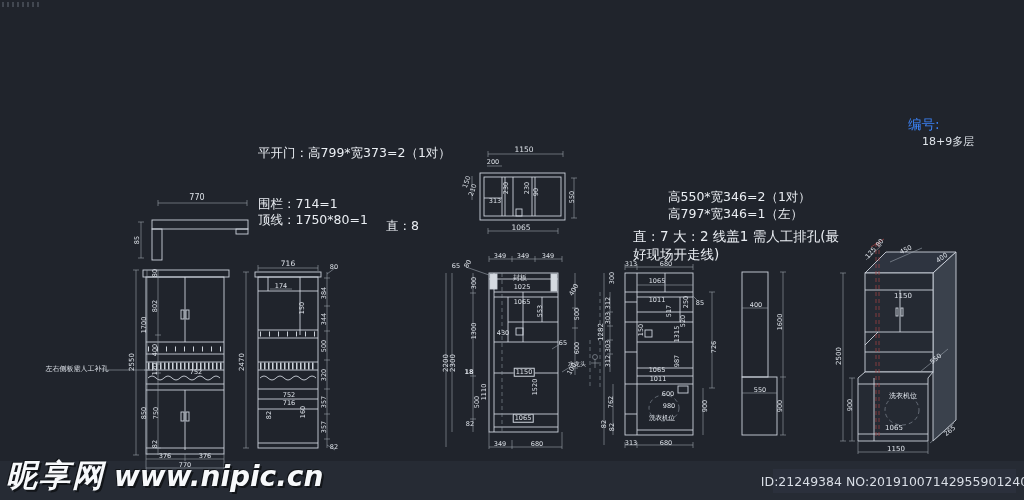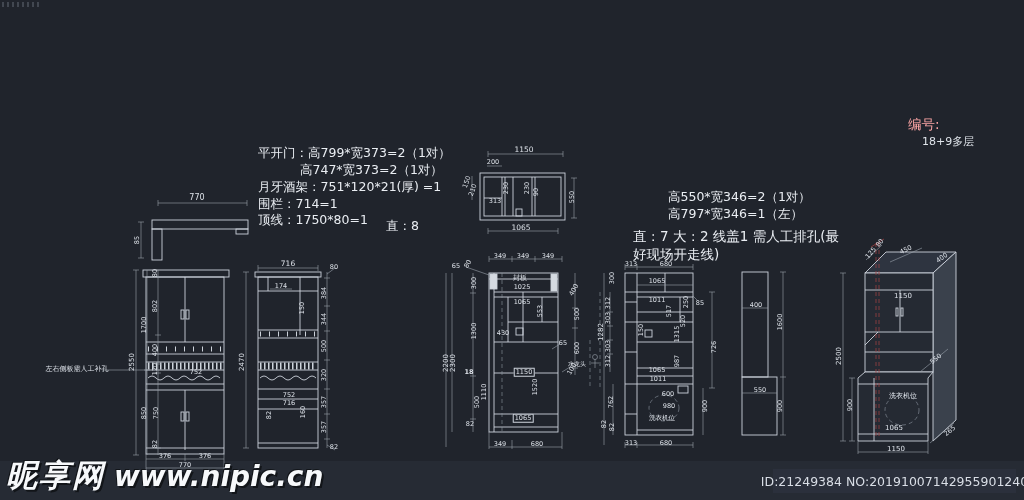--- a/index.html
+++ b/index.html
@@ -5,21 +5,21 @@
   html,body{margin:0;padding:0;background:#1c2027;}
   .stage{position:relative;width:1024px;height:500px;background:#20242c;overflow:hidden;
          font-family:"DejaVu Sans",sans-serif;color:#e8ecf1;}
   .bottom-band{position:absolute;left:0;top:461px;width:1024px;height:39px;background:#262b34;}
   svg{position:absolute;left:0;top:0;}
   .labels-layer{position:absolute;left:0;top:0;width:1024px;height:500px;pointer-events:none;}
   .dim{position:absolute;font-size:6.5px;line-height:1;color:#dde2e9;white-space:nowrap;}
   .dim.boxed{border:1px solid #cfd5dd;padding:0 1px;background:#20242c;}
   .note{position:absolute;white-space:nowrap;font-size:12.5px;color:#eaeef3;}
   .note.big{font-size:13.5px;}
-  .code-label{position:absolute;left:908px;top:116px;font-size:13.5px;color:#fca5a5;}
+  .code-label{position:absolute;left:908px;top:116px;font-size:13.5px;color:#3b82f6;}
   .code-value{position:absolute;left:922px;top:134px;font-size:11px;color:#dfe4ea;}
   .watermark{position:absolute;left:6px;top:455px;display:flex;align-items:baseline;gap:9px;
              font-style:italic;font-weight:bold;color:#f7f9fb;
              text-shadow:2px 2px 0 #121519, -1px -1px 0 #121519;}
   .watermark .brand{font-size:31px;letter-spacing:2px;}
   .watermark .site{font-size:28px;letter-spacing:0;}
   .idbar{position:absolute;left:773px;top:469px;width:243px;height:24px;background:#2b303c;
          color:#d9dee6;font-size:12.5px;display:flex;align-items:center;justify-content:center;white-space:nowrap;}
   .corner-artifact{position:absolute;left:2px;top:2px;width:38px;height:5px;opacity:.45;
          background:repeating-linear-gradient(90deg,#6a727d 0 2px,transparent 2px 5px);}
@@ -414,22 +414,20 @@
       <span class="dim" style="left: 839px; top: 356px; font-size: 7px; transform: translate(-50%, -50%) rotate(-90deg);">2500</span>
       <span class="dim" style="left: 936px; top: 359px; transform: translate(-50%, -50%) rotate(-40deg);">550</span>
       <span class="dim" style="left: 850px; top: 405px; transform: translate(-50%, -50%) rotate(-90deg);">900</span>
       <span class="dim" style="left: 903px; top: 396px; font-size: 7px; transform: translate(-50%, -50%);">洗衣机位</span>
       <span class="dim" style="left: 894px; top: 428px; font-size: 7px; transform: translate(-50%, -50%);">1065</span>
       <span class="dim" style="left: 896px; top: 449px; font-size: 7px; transform: translate(-50%, -50%);">1150</span>
       <span class="dim" style="left: 950px; top: 431px; transform: translate(-50%, -50%) rotate(-40deg);">265</span>
     </div>
 
   <div class="note" style="left:258px;top:145px">平开门：高799*宽373=2（1对）</div>
-  <div class="note" style="left:300px;top:162px">高747*宽373=2（1对）</div>
-  <div class="note" style="left:258px;top:179px">月牙酒架：751*120*21(厚) =1</div>
   <div class="note" style="left:258px;top:196px">围栏：714=1</div>
   <div class="note" style="left:258px;top:212px">顶线：1750*80=1</div>
   <div class="note" style="left:386px;top:218px">直：8</div>
 
   <div class="note" style="left:668px;top:189px">高550*宽346=2（1对）</div>
   <div class="note" style="left:668px;top:206px">高797*宽346=1（左）</div>
   <div class="note big" style="left:633px;top:228px">直：7 大：2 线盖1 需人工排孔(最</div>
   <div class="note big" style="left:633px;top:246px">好现场开走线)</div>
 
   <div class="code-label">编号:</div>

